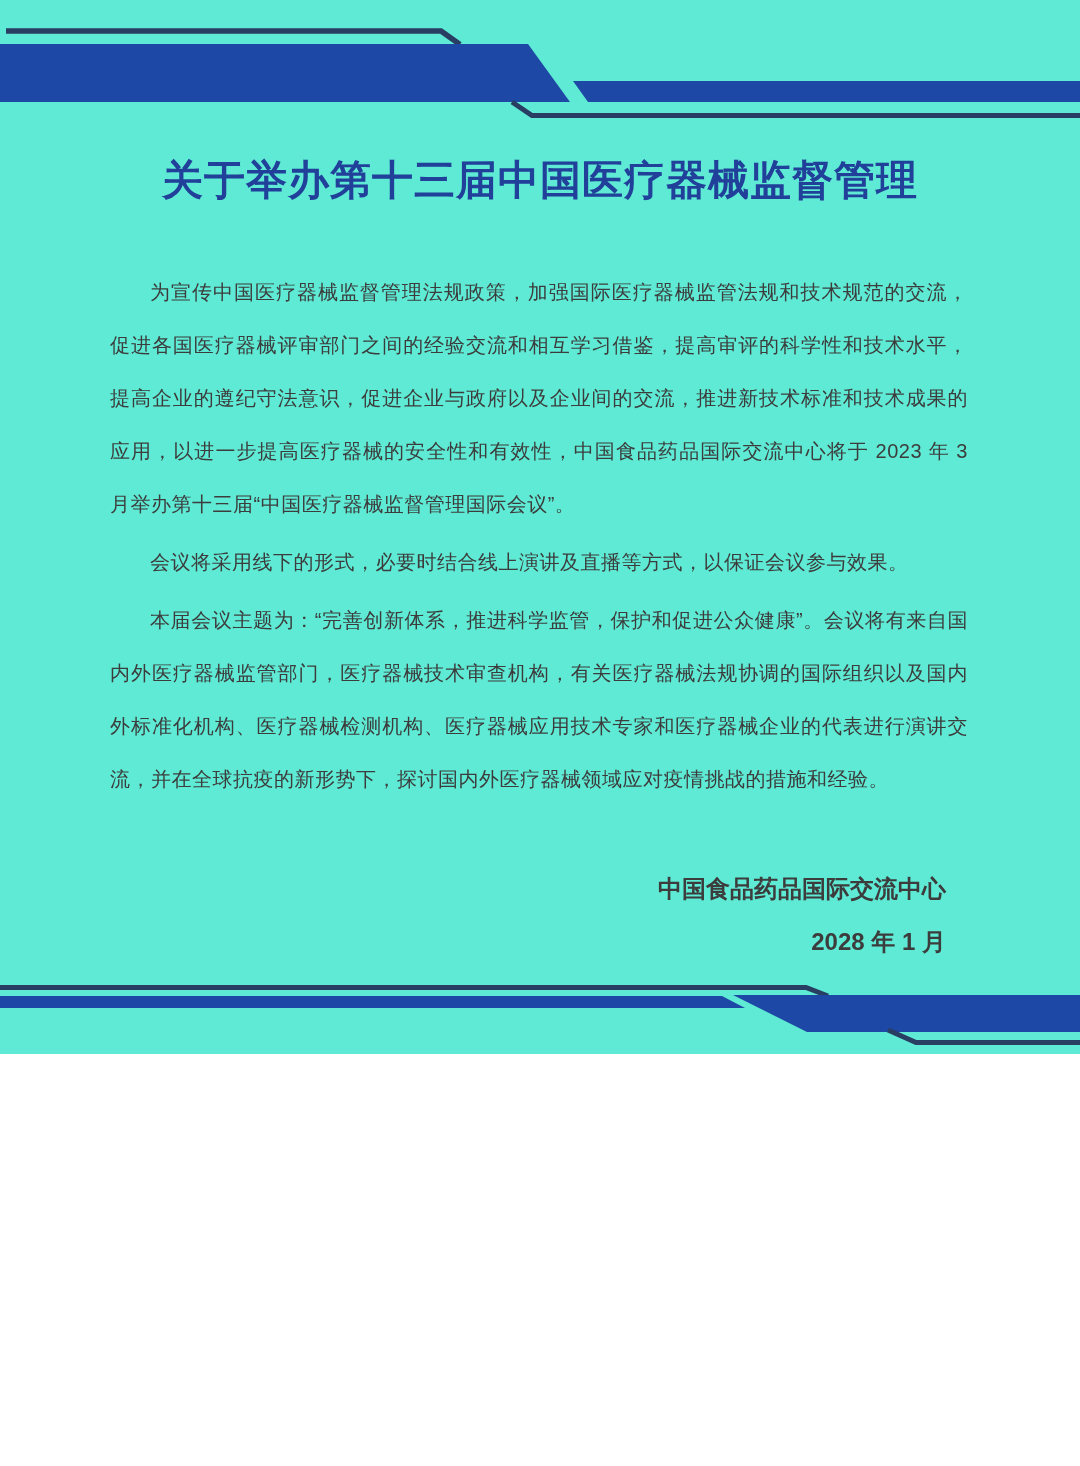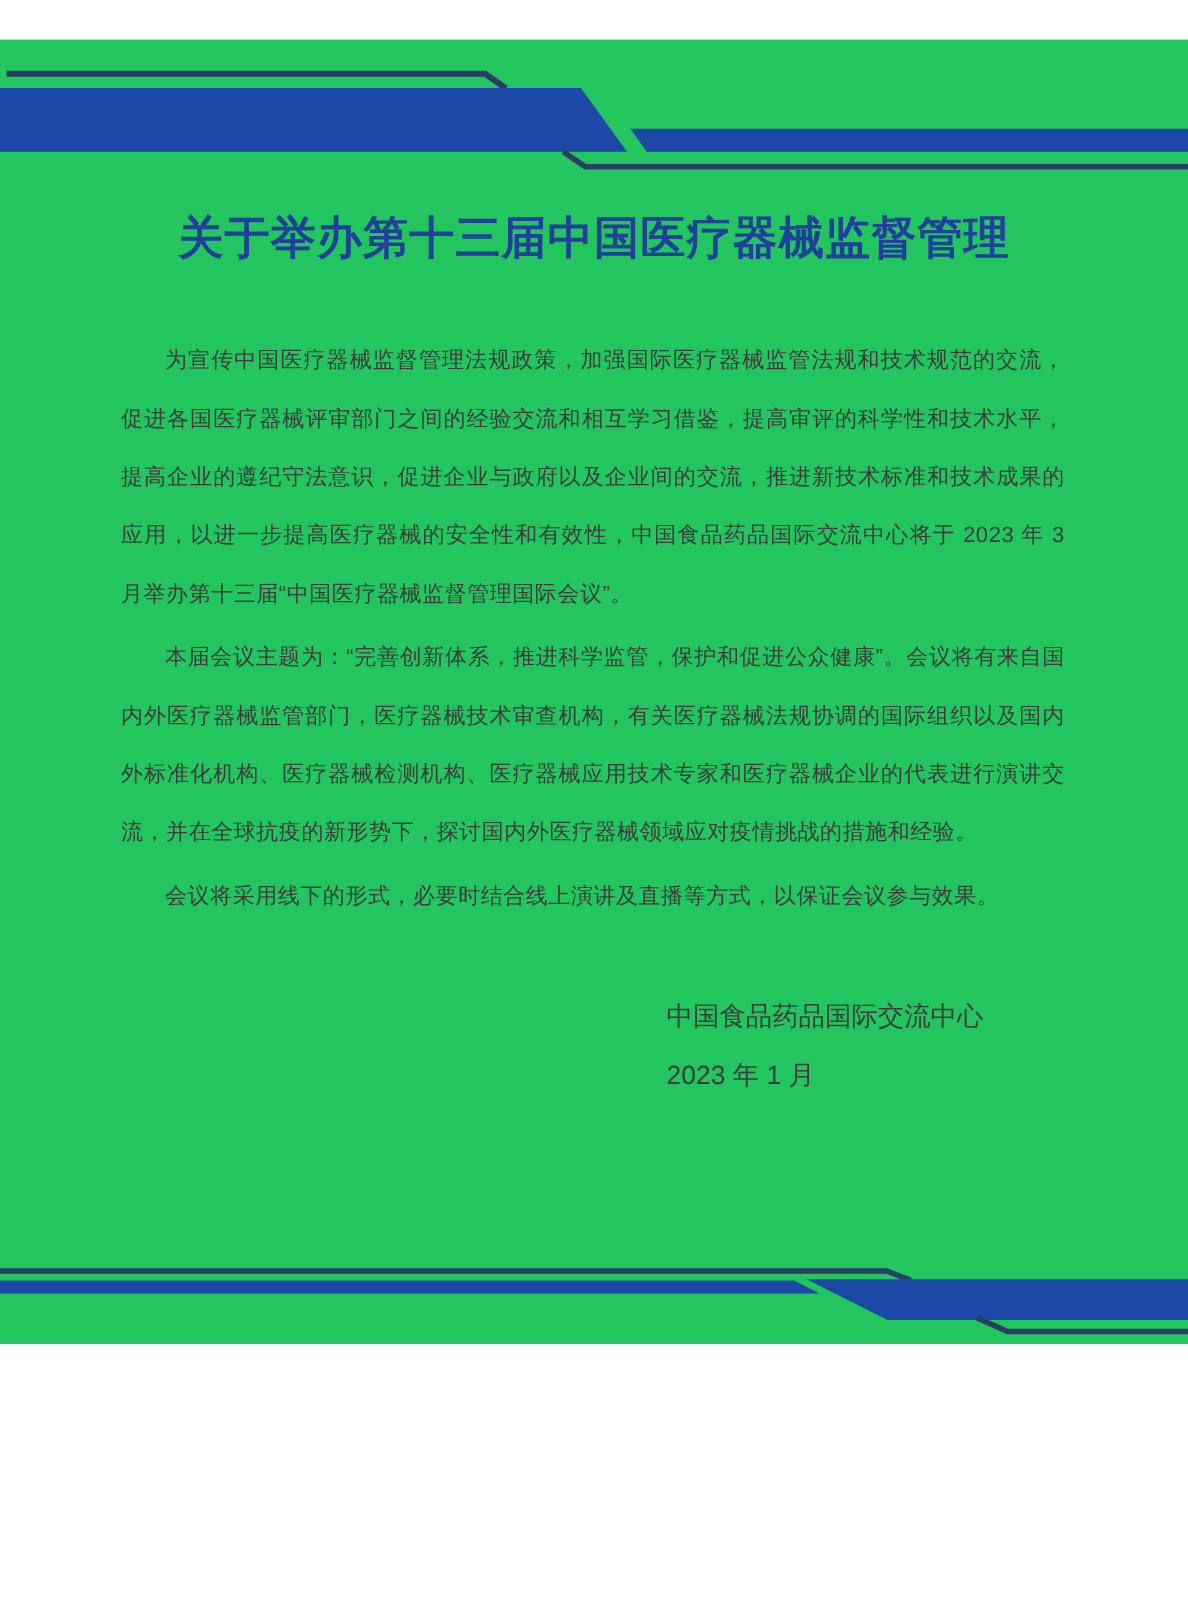--- a/index.html
+++ b/index.html
@@ -4,24 +4,23 @@
 <style>
   html, body {
     margin: 0;
     padding: 0;
     background: #ffffff;
     font-family: "Liberation Sans", sans-serif;
   }
   .page {
     position: relative;
     width: 1080px;
-    height: 1186px;
-    background: #22c55e;
+    height: 1054px;
+    background: #5eead4;
     overflow: hidden;
-    margin-top: 36px;
   }
   .banner {
     position: absolute;
     left: 0;
     width: 1080px;
     display: block;
   }
   .banner.top { top: 0; height: 130px; }
   .banner.bottom { bottom: 0; height: 70px; }
 
@@ -47,24 +46,25 @@
     text-align: justify;
     letter-spacing: 0.5px;
   }
   .content p:first-of-type {
     margin-top: 57px;
   }
 
   .signature-block {
     width: 340px;
     margin: 56px 22px 0 auto;
-    text-align: left;
+    text-align: right;
     font-size: 24px;
     line-height: 53px;
     color: #3c3c3c;
+    font-weight: bold;
   }
   .signature-block div {
     white-space: nowrap;
   }
 </style>
 </head>
 <body>
 
 <div class="page">
 
@@ -74,26 +74,26 @@
     <polygon points="573,81 1080,81 1080,102 588,102" fill="#1e48a5"></polygon>
     <path d="M512 102 L532 115.5 L1080 115.5" fill="none" stroke="#293e63" stroke-width="5"></path>
   </svg>
 
   <h1 class="title">
     <span>关于举办第十三届中国医疗器械监督管理</span><br>
   </h1>
 
   <div class="content">
     <p>为宣传中国医疗器械监督管理法规政策，加强国际医疗器械监管法规和技术规范的交流，促进各国医疗器械评审部门之间的经验交流和相互学习借鉴，提高审评的科学性和技术水平，提高企业的遵纪守法意识，促进企业与政府以及企业间的交流，推进新技术标准和技术成果的应用，以进一步提高医疗器械的安全性和有效性，中国食品药品国际交流中心将于 2023 年 3 月举办第十三届“中国医疗器械监督管理国际会议”。</p>
+    <p>会议将采用线下的形式，必要时结合线上演讲及直播等方式，以保证会议参与效果。</p>
     <p>本届会议主题为：“完善创新体系，推进科学监管，保护和促进公众健康”。会议将有来自国内外医疗器械监管部门，医疗器械技术审查机构，有关医疗器械法规协调的国际组织以及国内外标准化机构、医疗器械检测机构、医疗器械应用技术专家和医疗器械企业的代表进行演讲交流，并在全球抗疫的新形势下，探讨国内外医疗器械领域应对疫情挑战的措施和经验。</p>
-    <p>会议将采用线下的形式，必要时结合线上演讲及直播等方式，以保证会议参与效果。</p>
 
     <div class="signature-block">
       <div>中国食品药品国际交流中心</div>
-      <div>2023 年 1 月</div>
+      <div>2028 年 1 月</div>
     </div>
   </div>
 
   <svg class="banner bottom" viewBox="0 0 1080 70" aria-hidden="true">
     <path d="M0 3.5 L806 3.5 L828 12" fill="none" stroke="#293e63" stroke-width="5"></path>
     <polygon points="0,12 722,12 745,24 0,24" fill="#1e48a5"></polygon>
     <polygon points="733,11 1080,11 1080,48 807,48" fill="#1e48a5"></polygon>
     <path d="M888 46 L916 58.5 L1080 58.5" fill="none" stroke="#293e63" stroke-width="5"></path>
   </svg>
 

